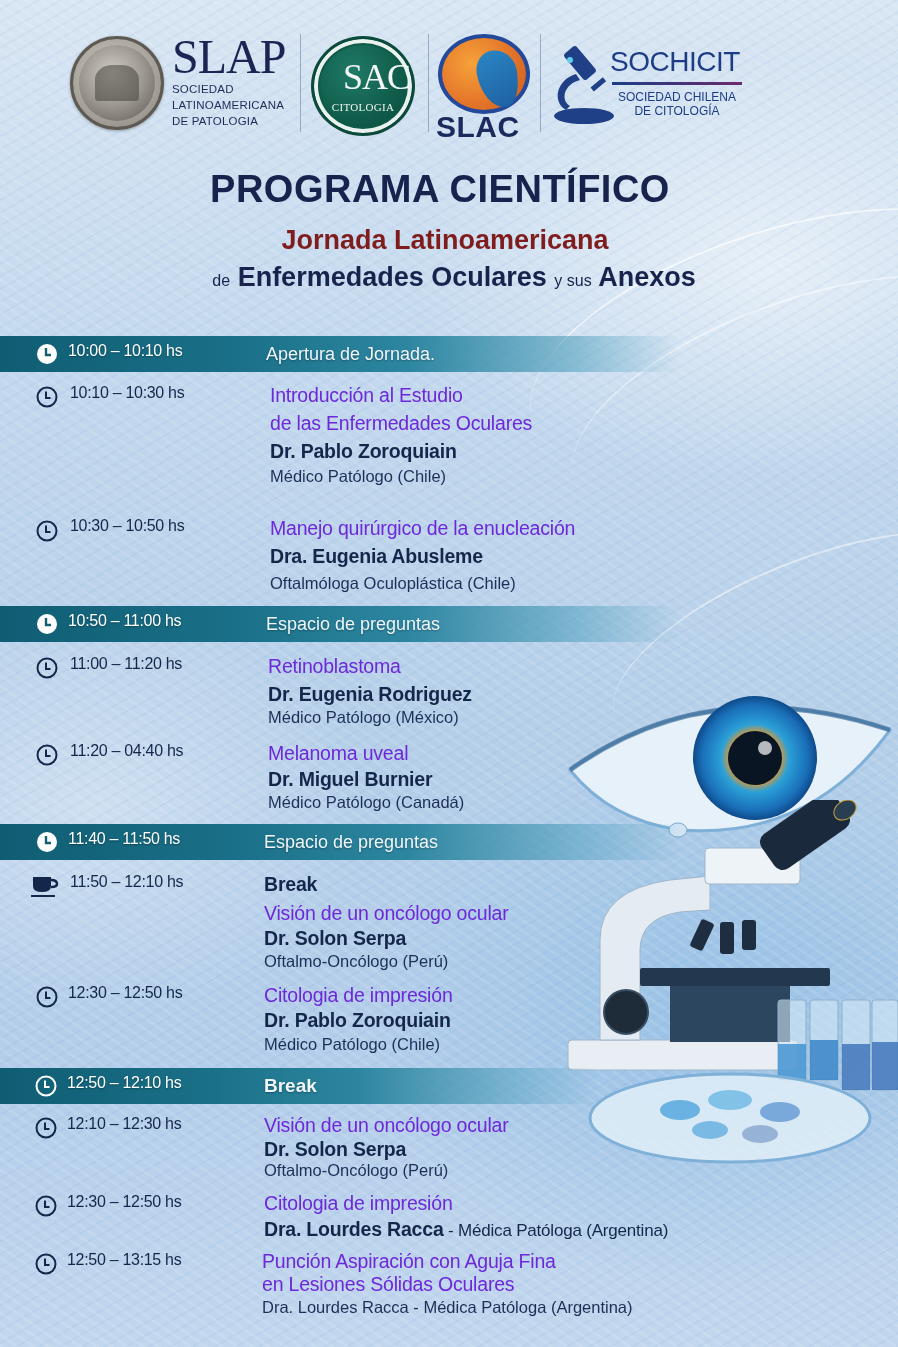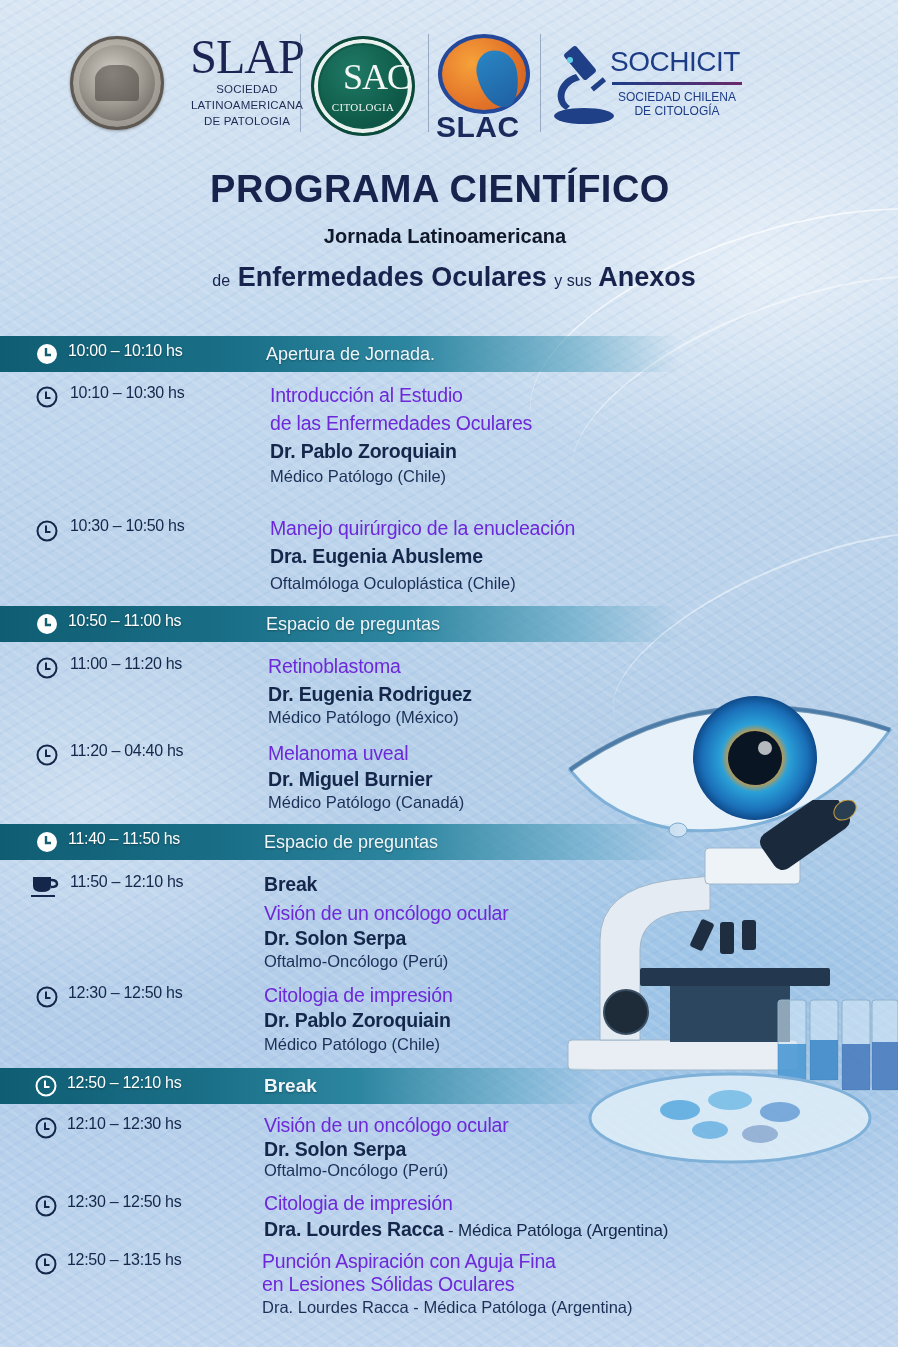--- a/index.html
+++ b/index.html
@@ -31,21 +31,21 @@
   .seal {
     position: absolute; left: 2px; top: 6px; width: 94px; height: 94px; border-radius: 50%;
     background: radial-gradient(circle at 45% 40%, #d4d0c8 0%, #9a968e 45%, #6f6b64 75%, #4e4b46 100%);
     border: 3px solid #5e5a53;
     box-shadow: inset 0 0 0 6px rgba(200,196,188,0.5), 0 1px 3px rgba(0,0,0,0.3);
   }
   .seal::after {
     content: ""; position: absolute; left: 22px; top: 26px; width: 44px; height: 36px;
     border-radius: 40% 40% 10% 10%; background: rgba(70,66,60,0.55);
   }
-  .slap { position: absolute; left: 116px; top: 4px; width: 126px; text-align: center; }
+  .slap { position: absolute; left: 104px; top: 4px; width: 126px; text-align: left; }
   .slap-big { font-family: "Liberation Serif", serif; font-size: 48px; line-height: 46px; color: #1b2452; letter-spacing: -1px; }
   .slap-small { font-family: "Liberation Sans", sans-serif; font-size: 11.5px; line-height: 14px; color: #1f2a55; margin-top: 2px; letter-spacing: 0.2px; }
   .vsep { position: absolute; top: 4px; width: 1px; height: 98px; background: rgba(80,100,140,0.45); }
   .sac {
     position: absolute; left: 243px; top: 6px; width: 104px; height: 100px; border-radius: 50%;
     background: radial-gradient(circle at 40% 35%, #1f7a65 0%, #0f5a49 60%, #0a4437 100%);
     border: 3px solid #0c4a3c; box-shadow: inset 0 0 0 4px #e9f2ef, inset 0 0 0 6px #0f5a49;
     text-align: center; color: #f2f6f5;
   }
   .sac-big { font-family: "Liberation Serif", serif; font-size: 36px; line-height: 36px; margin-top: 20px; letter-spacing: -1px; padding-left: 27px; }
@@ -64,21 +64,21 @@
   }
   .slac-text { position: absolute; left: 0; top: 78px; width: 96px; font-family: "Liberation Sans", sans-serif; font-weight: bold; font-size: 30px; color: #1a2a5c; letter-spacing: 0.5px; }
   .sochicit { position: absolute; left: 482px; top: 6px; width: 210px; height: 100px; }
   .micro-icon { position: absolute; left: 0; top: 8px; width: 70px; height: 84px; }
   .sochicit-name { position: absolute; left: 60px; top: 10px; font-family: "Liberation Sans", sans-serif; font-size: 28px; color: #1c3d86; letter-spacing: -0.5px; }
   .sochicit-rule { position: absolute; left: 62px; top: 46px; width: 130px; height: 3px; background: linear-gradient(90deg, #1c3d86, #6a2a6a); }
   .sochicit-sub { position: absolute; left: 62px; top: 54px; width: 130px; text-align: center; font-family: "Liberation Sans", sans-serif; font-size: 12px; line-height: 14px; color: #1c3d86; }
 
   
   .title-main { position: absolute; top: 168px; left: 0; width: 880px; text-align: center; font-family: "Liberation Sans", sans-serif; font-weight: bold; font-size: 38px; color: #17224d; letter-spacing: 0.5px; }
-  .title-sub1 { position: absolute; top: 225px; left: 0; width: 890px; text-align: center; font-family: "Liberation Sans", sans-serif; font-weight: bold; font-size: 20px; color: #0f172a; }
+  .title-sub1 { position: absolute; top: 225px; left: 0; width: 890px; text-align: center; font-family: "Liberation Sans", sans-serif; font-weight: bold; font-size: 27px; color: #7f1d1d; }
   .title-sub2 { position: absolute; top: 262px; left: 0; width: 908px; text-align: center; font-family: "Liberation Sans", sans-serif; font-weight: bold; font-size: 27px; color: #17224d; }
   .title-sub2 .sm { font-size: 16px; font-weight: normal; text-align: center; }
 
   
   .bar {
     position: absolute; left: 0; height: 36px; width: 680px;
     background: linear-gradient(90deg, #0f5d73 0%, #1a7088 35%, #2d86a0 60%, rgba(80,160,190,0.55) 85%, rgba(150,200,225,0) 100%);
   }
   .row { position: absolute; left: 0; width: 898px; }
   .ico { position: absolute; width: 22px; height: 22px; }

